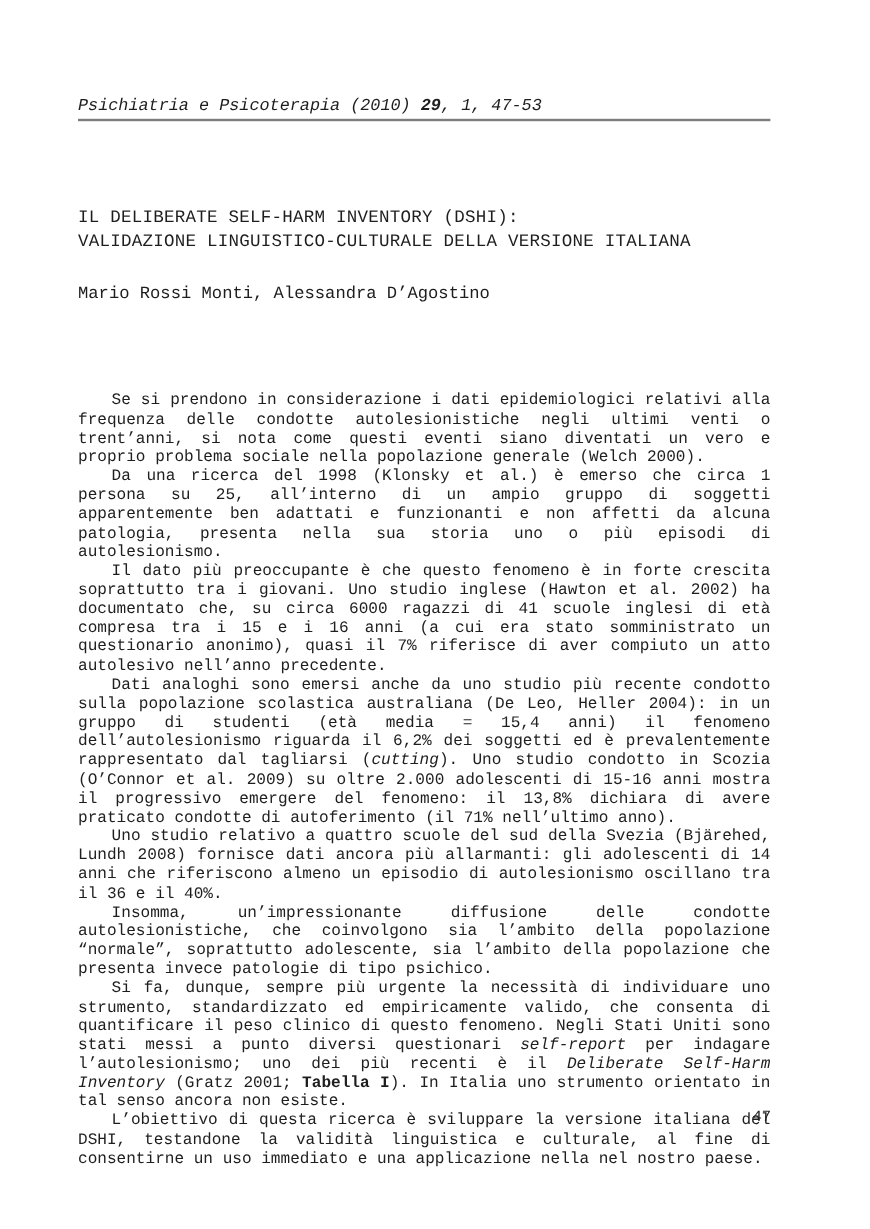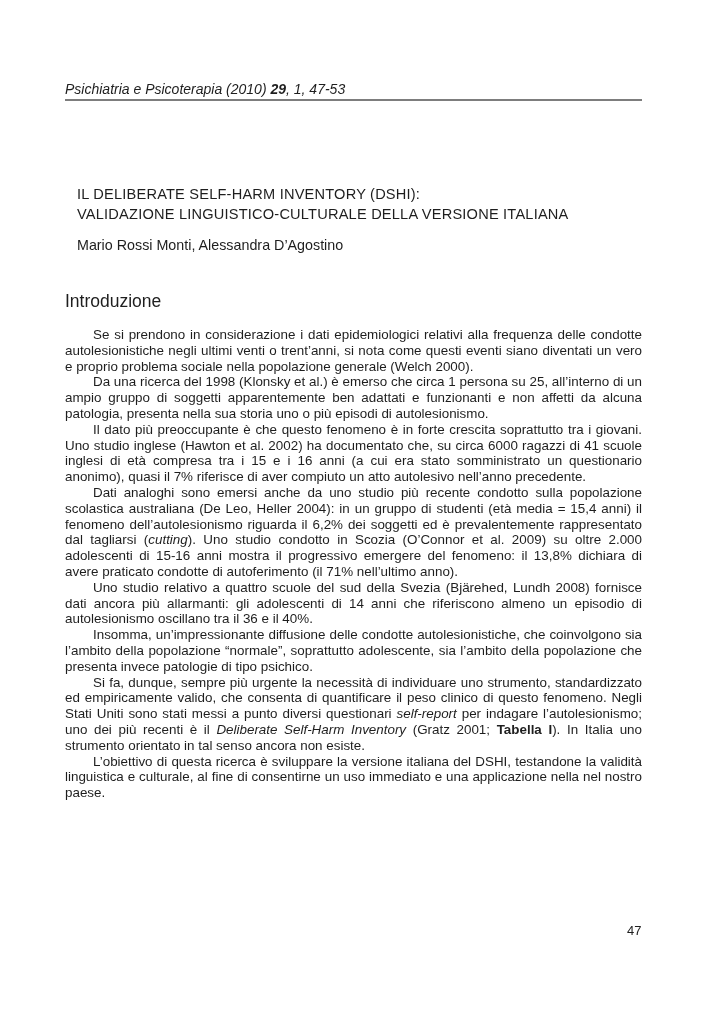--- a/index.html
+++ b/index.html
@@ -5,21 +5,21 @@
   html, body {
     margin: 0;
     padding: 0;
     background: #ffffff;
   }
   .page {
     position: relative;
     width: 645px;
     height: 1024px;
     background: #ffffff;
-    font-family: Liberation Sans, sans-serif;
+    font-family: Liberation Mono, monospace;
     color: #1e1e1e;
     overflow: hidden;
   }
   .running-head {
     position: absolute;
     left: 65px;
     top: 81px;
     width: 577px;
     font-size: 14px;
     line-height: 16px;
@@ -39,30 +39,29 @@
   }
   .title {
     position: absolute;
     left: 65px;
     top: 173px;
     width: 577px;
     font-size: 14.6px;
     line-height: 19.5px;
     font-weight: normal;
     letter-spacing: 0.2px;
-    margin: 12px;
+    margin: 0;
   }
   .authors {
     position: absolute;
     left: 65px;
     top: 237px;
     width: 577px;
     font-size: 14.3px;
     line-height: 17px;
-    margin-left: 12px;
   }
   .section-heading {
     position: absolute;
     left: 65px;
     top: 291px;
     width: 577px;
     font-size: 17.5px;
     line-height: 21px;
     font-weight: normal;
     margin: 0;
@@ -108,21 +107,20 @@
 
   <div class="head-rule"></div>
 
   <h1 class="title">
     <div>IL DELIBERATE SELF-HARM INVENTORY (DSHI):</div>
     <div>VALIDAZIONE LINGUISTICO-CULTURALE DELLA VERSIONE ITALIANA</div>
   </h1>
 
   <div class="authors">Mario Rossi Monti, Alessandra D’Agostino</div>
 
-  <h2 class="section-heading">Introduzione</h2>
 
   <div class="article-body">
       <p><span>Se si prendono in considerazione i dati epidemiologici relativi alla frequenza delle condotte autolesionistiche negli ultimi venti o trent’anni, si nota come questi eventi siano diventati un vero e proprio problema sociale nella popolazione generale (Welch 2000).</span></p>
       <p><span>Da una ricerca del 1998 (Klonsky et al.) è emerso che circa 1 persona su 25, all’interno di un ampio gruppo di soggetti apparentemente ben adattati e funzionanti e non affetti da alcuna patologia, presenta nella sua storia uno o più episodi di autolesionismo.</span></p>
       <p><span>Il dato più preoccupante è che questo fenomeno è in forte crescita soprattutto tra i giovani. Uno studio inglese (Hawton et al. 2002) ha documentato che, su circa 6000 ragazzi di 41 scuole inglesi di età compresa tra i 15 e i 16 anni (a cui era stato somministrato un questionario anonimo), quasi il 7% riferisce di aver compiuto un atto autolesivo nell’anno precedente.</span></p>
       <p><span>Dati analoghi sono emersi anche da uno studio più recente condotto sulla popolazione scolastica australiana (De Leo, Heller 2004): in un gruppo di studenti (età media = 15,4 anni) il fenomeno dell’autolesionismo riguarda il 6,2% dei soggetti ed è prevalentemente rappresentato dal tagliarsi (</span><span class="run-i">cutting</span><span>). Uno studio condotto in Scozia (O’Connor et al. 2009) su oltre 2.000 adolescenti di 15-16 anni mostra il progressivo emergere del fenomeno: il 13,8% dichiara di avere praticato condotte di autoferimento (il 71% nell’ultimo anno).</span></p>
       <p><span>Uno studio relativo a quattro scuole del sud della Svezia (Bjärehed, Lundh 2008) fornisce dati ancora più allarmanti: gli adolescenti di 14 anni che riferiscono almeno un episodio di autolesionismo oscillano tra il 36 e il 40%.</span></p>
       <p><span>Insomma, un’impressionante diffusione delle condotte autolesionistiche, che coinvolgono sia l’ambito della popolazione “normale”, soprattutto adolescente, sia l’ambito della popolazione che presenta invece patologie di tipo psichico.</span></p>
       <p><span>Si fa, dunque, sempre più urgente la necessità di individuare uno strumento, standardizzato ed empiricamente valido, che consenta di quantificare il peso clinico di questo fenomeno. Negli Stati Uniti sono stati messi a punto diversi questionari </span><span class="run-i">self-report</span><span> per indagare l’autolesionismo; uno dei più recenti è il </span><span class="run-i">Deliberate Self-Harm Inventory</span><span> (Gratz 2001; </span><span class="run-b">Tabella I</span><span>). In Italia uno strumento orientato in tal senso ancora non esiste.</span></p>
       <p><span>L’obiettivo di questa ricerca è sviluppare la versione italiana del DSHI, testandone la validità linguistica e culturale, al fine di consentirne un uso immediato e una applicazione nella nel nostro paese.</span></p>

